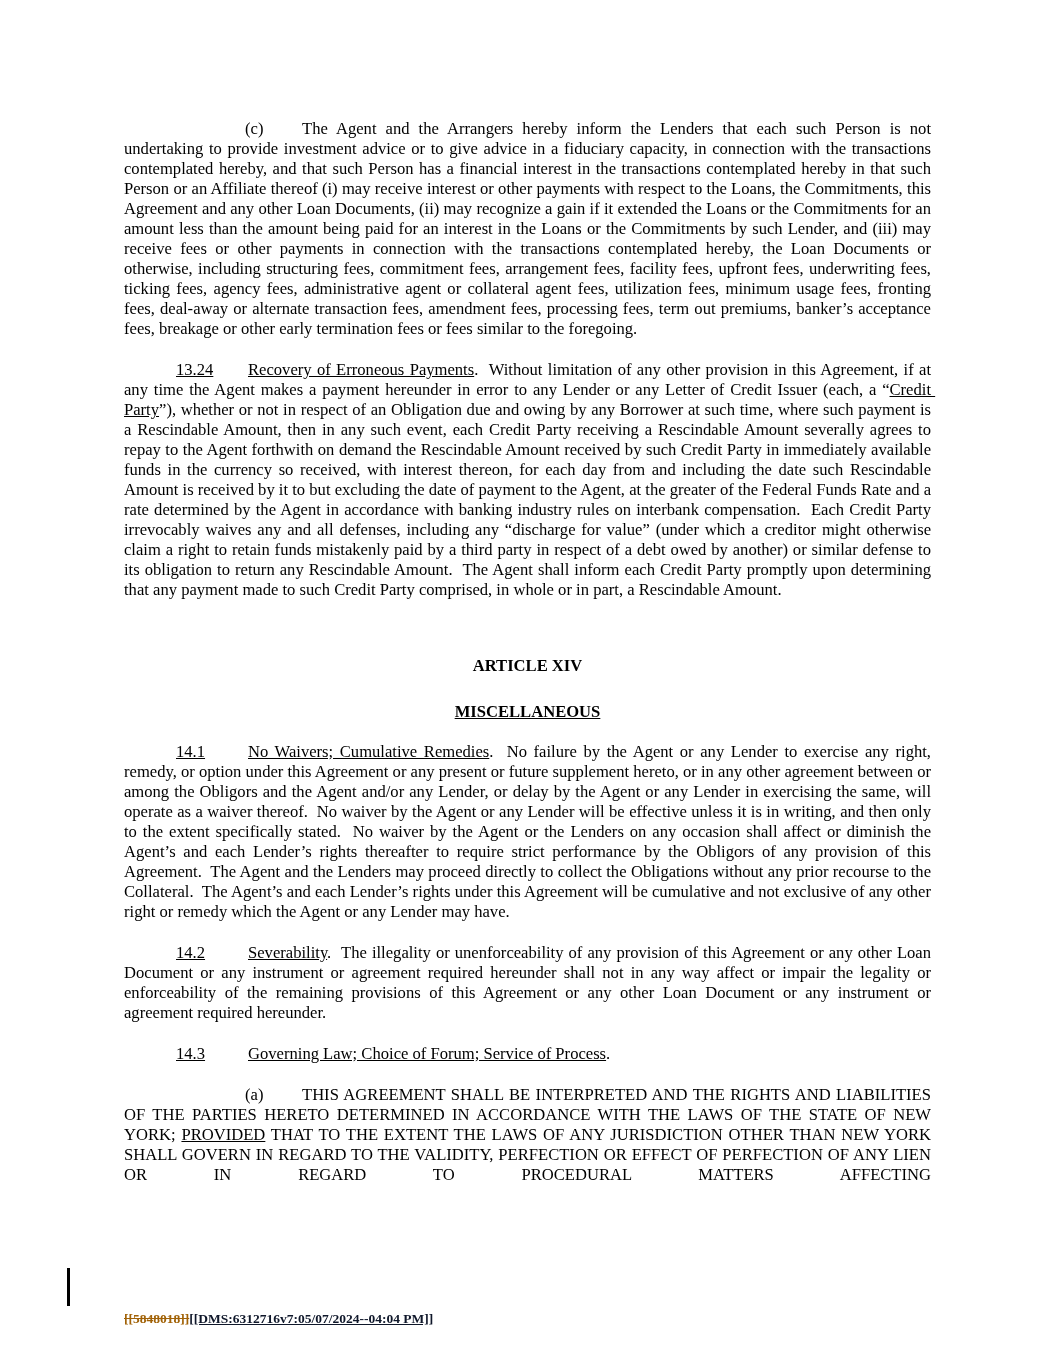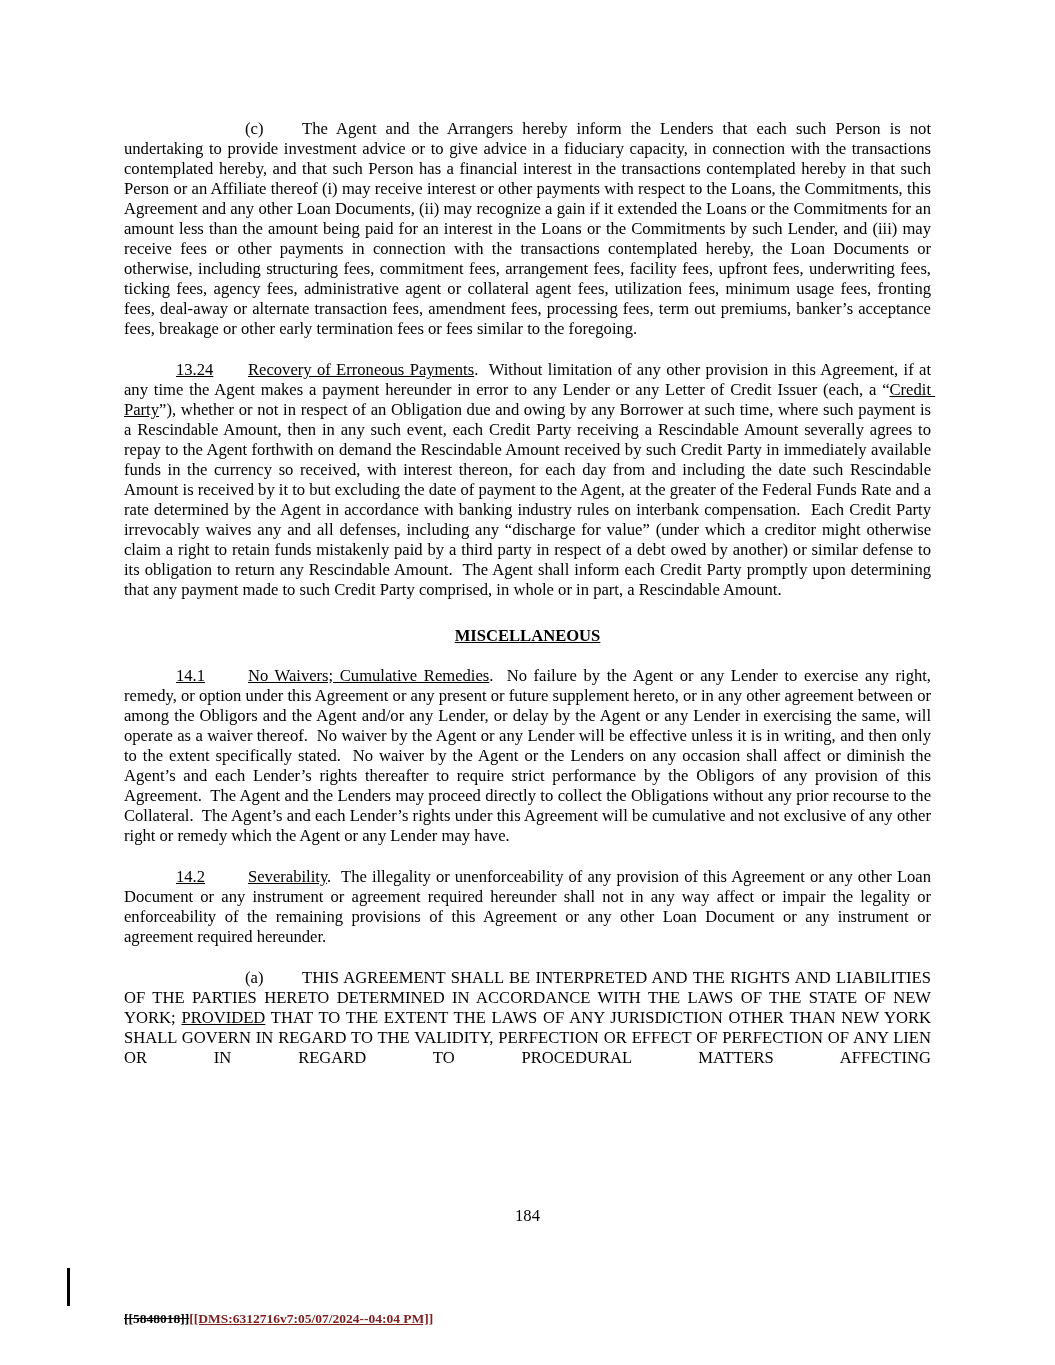--- a/index.html
+++ b/index.html
@@ -70,34 +70,35 @@
 <body>
 
 <div class="page">
 
   <div class="body-flow">
 
     <p class="para sub"><span class="lbl">(c)</span><span><span>The Agent and the Arrangers hereby inform the Lenders that each such Person is not undertaking to provide investment advice or to give advice in a fiduciary capacity, in connection with the transactions contemplated hereby, and that such Person has a financial interest in the transactions contemplated hereby in that such Person or an Affiliate thereof (i) may receive interest or other payments with respect to the Loans, the Commitments, this Agreement and any other Loan Documents, (ii) may recognize a gain if it extended the Loans or the Commitments for an amount less than the amount being paid for an interest in the Loans or the Commitments by such Lender, and (iii) may receive fees or other payments in connection with the transactions contemplated hereby, the Loan Documents or otherwise, including structuring fees, commitment fees, arrangement fees, facility fees, upfront fees, underwriting fees, ticking fees, agency fees, administrative agent or collateral agent fees, utilization fees, minimum usage fees, fronting fees, deal-away or alternate transaction fees, amendment fees, processing fees, term out premiums, banker’s acceptance fees, breakage or other early termination fees or fees similar to the foregoing.</span></span></p>
 
     <p class="para section"><span class="lbl">13.24</span><span><span class="u">Recovery of Erroneous Payments</span><span>.  Without limitation of any other provision in this Agreement, if at any time the Agent makes a payment hereunder in error to any Lender or any Letter of Credit Issuer (each, a “</span><span class="u">Credit Party</span><span>”), whether or not in respect of an Obligation due and owing by any Borrower at such time, where such payment is a Rescindable Amount, then in any such event, each Credit Party receiving a Rescindable Amount severally agrees to repay to the Agent forthwith on demand the Rescindable Amount received by such Credit Party in immediately available funds in the currency so received, with interest thereon, for each day from and including the date such Rescindable Amount is received by it to but excluding the date of payment to the Agent, at the greater of the Federal Funds Rate and a rate determined by the Agent in accordance with banking industry rules on interbank compensation.  Each Credit Party irrevocably waives any and all defenses, including any “discharge for value” (under which a creditor might otherwise claim a right to retain funds mistakenly paid by a third party in respect of a debt owed by another) or similar defense to its obligation to return any Rescindable Amount.  The Agent shall inform each Credit Party promptly upon determining that any payment made to such Credit Party comprised, in whole or in part, a Rescindable Amount.</span></span></p>
 
+    <p class="heading h-article">ARTICLE XIV</p>
 
     <p class="heading h-misc">MISCELLANEOUS</p>
 
     <p class="para section"><span class="lbl">14.1</span><span><span class="u">No Waivers; Cumulative Remedies</span><span>.  No failure by the Agent or any Lender to exercise any right, remedy, or option under this Agreement or any present or future supplement hereto, or in any other agreement between or among the Obligors and the Agent and/or any Lender, or delay by the Agent or any Lender in exercising the same, will operate as a waiver thereof.  No waiver by the Agent or any Lender will be effective unless it is in writing, and then only to the extent specifically stated.  No waiver by the Agent or the Lenders on any occasion shall affect or diminish the Agent’s and each Lender’s rights thereafter to require strict performance by the Obligors of any provision of this Agreement.  The Agent and the Lenders may proceed directly to collect the Obligations without any prior recourse to the Collateral.  The Agent’s and each Lender’s rights under this Agreement will be cumulative and not exclusive of any other right or remedy which the Agent or any Lender may have.</span></span></p>
 
     <p class="para section"><span class="lbl">14.2</span><span><span class="u">Severability</span><span>.  The illegality or unenforceability of any provision of this Agreement or any other Loan Document or any instrument or agreement required hereunder shall not in any way affect or impair the legality or enforceability of the remaining provisions of this Agreement or any other Loan Document or any instrument or agreement required hereunder.</span></span></p>
 
+    <p class="para section"><span class="lbl">14.3</span><span><span class="u">Governing Law; Choice of Forum; Service of Process</span><span>.</span></span></p>
 
     <p class="para sub justify-last"><span class="lbl">(a)</span><span><span>THIS AGREEMENT SHALL BE INTERPRETED AND THE RIGHTS AND LIABILITIES OF THE PARTIES HERETO DETERMINED IN ACCORDANCE WITH THE LAWS OF THE STATE OF NEW YORK; </span><span class="u">PROVIDED</span><span> THAT TO THE EXTENT THE LAWS OF ANY JURISDICTION OTHER THAN NEW YORK SHALL GOVERN IN REGARD TO THE VALIDITY, PERFECTION OR EFFECT OF PERFECTION OF ANY LIEN OR IN REGARD TO PROCEDURAL MATTERS AFFECTING</span></span></p>
 
   </div>
 
-  <div class="page-number">184</div>
 
   <div class="change-bar"></div>
 
   <div class="footer">
-    <span class="line"><span class="x" style="color: #000000;">[[5848018]]</span><span class="u" style="color: #7f1d1d;">[[DMS:6312716v7:05/07/2024--04:04 PM]]</span></span>
+    <span class="line"><span class="x" style="color: #a16207;">[[5848018]]</span><span class="u" style="color: #0f172a;">[[DMS:6312716v7:05/07/2024--04:04 PM]]</span></span>
     
   </div>
 
 </div>
 
 </body></html>

